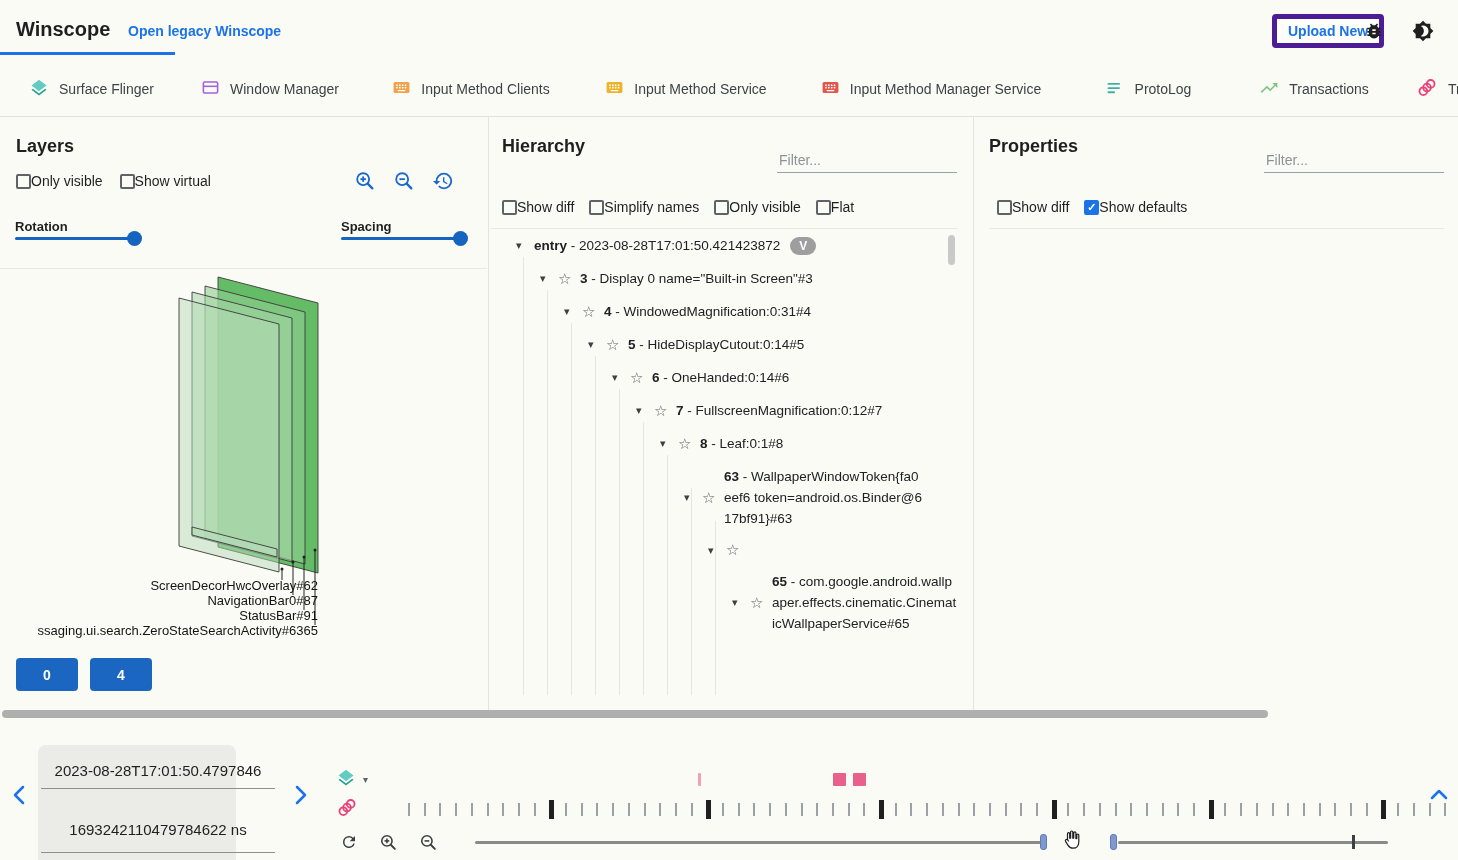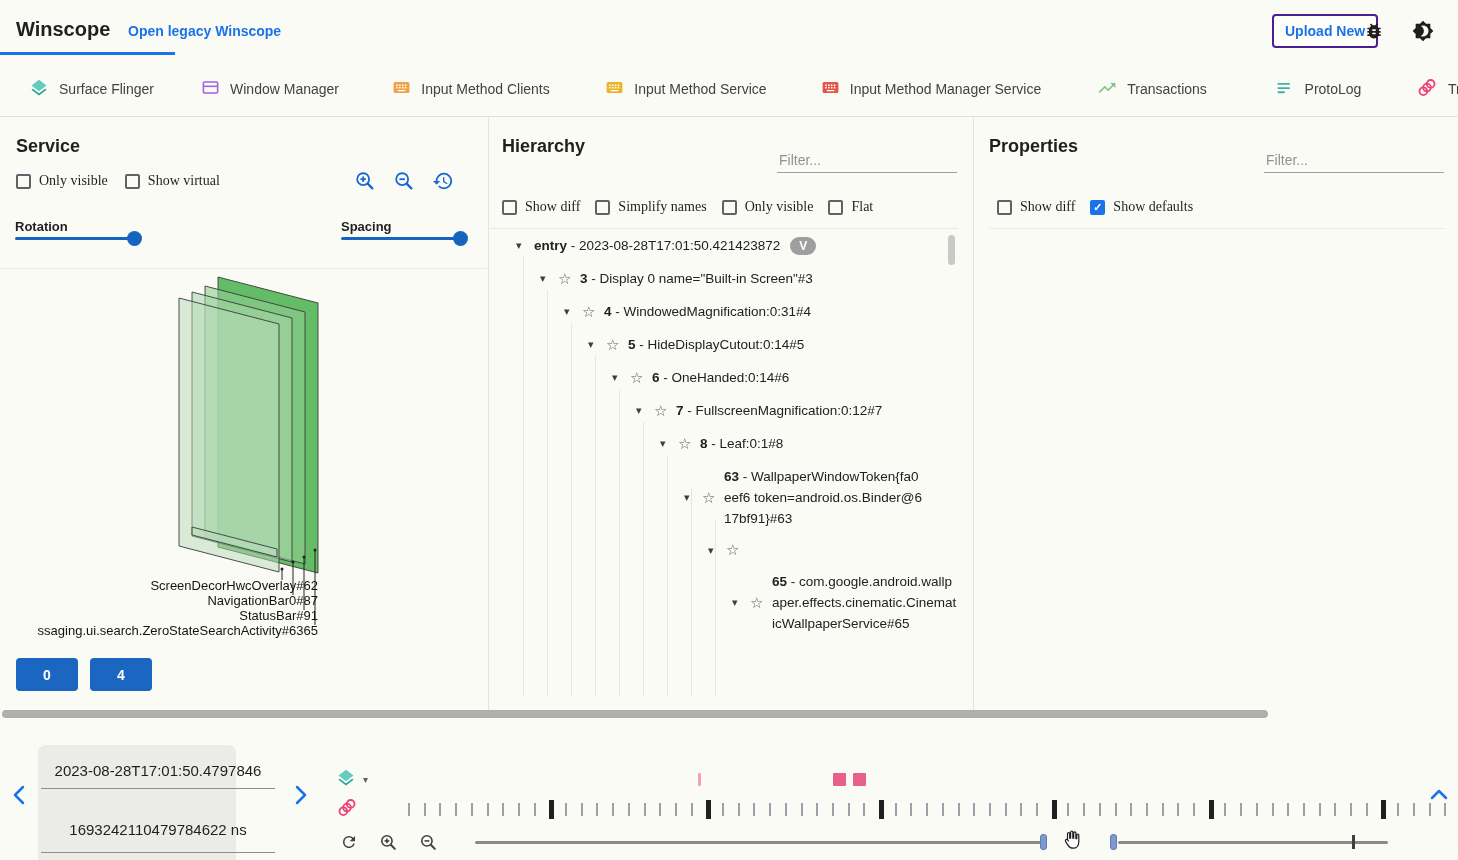--- a/index.html
+++ b/index.html
@@ -6,39 +6,39 @@
   html,body { width:1458px; height:860px; overflow:hidden; }
   body { font-family:"Liberation Sans", sans-serif; background:#fbfbf5; color:#202124; }
   #app { position:relative; width:1458px; height:860px; }
 
   
   .hdr { position:absolute; top:0; left:0; width:1458px; height:62px; }
   .app-title { position:absolute; left:16px; top:18px; font-size:20px; font-weight:bold; color:#1f1f1f; }
   .legacy-link { position:absolute; left:128px; top:23px; font-size:14px; font-weight:bold; color:#1a73e8; cursor:pointer; }
   .file-wrap { position:absolute; left:302px; top:20px; width:965px; display:flex; align-items:center; gap:9px; }
   .file-name { font-size:13px; font-weight:bold; color:#2d2e30; white-space:nowrap; overflow:hidden; }
-  .upload-btn { position:absolute; left:1272px; top:14px; height:34px; padding:0 11px; background:#fdfdfa; border:2px solid #4c1d95; border-radius:4px; color:#1a73e8; font-size:14px; font-weight:bold; font-family:inherit; cursor:pointer; }
+  .upload-btn { position:absolute; left:1272px; top:14px; height:34px; padding:0 11px; background:#fdfdfa; border:5px solid #4c1d95; border-radius:4px; color:#1a73e8; font-size:14px; font-weight:bold; font-family:inherit; cursor:pointer; }
   .hdr-icon { position:absolute; cursor:pointer; }
 
   
   .tabbar { position:absolute; top:62px; left:0; width:1458px; height:55px; border-bottom:1px solid #e3e3de; display:flex; }
   .tab { display:flex; align-items:center; justify-content:center; gap:10px; font-size:14px; color:#3e4347; white-space:nowrap; overflow:hidden; cursor:pointer; flex:none; }
   .tab svg { flex:none; }
   .tab-underline { position:absolute; left:0; top:52px; width:175px; height:3px; background:#1a73e8; }
 
   
   .panel { position:absolute; top:117px; height:593px; overflow:hidden; }
   .panel-layers { left:0; width:487px; }
   .panel-hierarchy { left:490px; width:483px; }
   .panel-props { left:975px; width:483px; }
   .vline { position:absolute; top:117px; height:593px; width:1px; background:#e4e4df; }
   .p-title { position:absolute; font-size:18px; font-weight:bold; color:#1f1f1f; }
   .sep { position:absolute; height:1px; background:#e9e9e3; }
 
-  .opt { display:inline-flex; align-items:center; gap:8px; cursor:pointer;font-family:Liberation Serif, serif; }
+  .opt { display:inline-flex; align-items:center; gap:0; cursor:pointer; }
   .cb { width:15px; height:15px; border:2px solid #5f6368; border-radius:2px; background:transparent; flex:none; position:relative; }
   .cb.checked { background:#1a73e8; border-color:#1a73e8; }
   .cb.checked::after { content:"✓"; position:absolute; left:1px; top:-1px; color:#fff; font-size:11px; font-weight:bold; }
   .opt-label { font-size:14px; color:#1f1f1f; }
 
   
   .l-opts { position:absolute; left:16px; top:56px; display:flex; gap:17px; }
   .l-tools { position:absolute; left:354px; top:53px; display:flex; gap:17px; }
   .tool-btn { cursor:pointer; }
   .slider-label { position:absolute; top:102px; font-size:13px; font-weight:bold; color:#1f1f1f; }
@@ -164,51 +164,51 @@
               <circle cx="17.1" cy="9" r="1.1"></circle>
               <circle cx="6.3" cy="12.3" r="1.1"></circle>
               <circle cx="9.9" cy="12.3" r="1.1"></circle>
               <circle cx="13.5" cy="12.3" r="1.1"></circle>
               <circle cx="17.1" cy="12.3" r="1.1"></circle>
               <rect x="7" y="15" width="10" height="1.8" rx="0.9"></rect>
             </g>
           </svg></span>
         <span>Input Method Manager Service</span>
       </div>
-      <div class="tab" style="width: 170px;">
-        <span><svg width="20" height="20" viewBox="0 0 24 24" fill="#7bc67e">
-            <path d="M16 6l2.29 2.29-4.88 4.88-4-4L2 16.59 3.41 18l6-6 4 4 6.3-6.29L22 12V6z"></path>
-          </svg></span>
-        <span>Transactions</span>
-      </div>
       <div class="tab" style="width: 162px;">
         <span><svg width="20" height="20" viewBox="0 0 24 24">
             <g fill="#40b0a6">
               <rect x="3" y="6" width="15" height="2.2" rx="1.1"></rect>
               <rect x="3" y="11" width="15" height="2.2" rx="1.1"></rect>
               <rect x="3" y="16" width="9" height="2.2" rx="1.1"></rect>
             </g>
           </svg></span>
         <span>ProtoLog</span>
       </div>
+      <div class="tab" style="width: 170px;">
+        <span><svg width="20" height="20" viewBox="0 0 24 24" fill="#7bc67e">
+            <path d="M16 6l2.29 2.29-4.88 4.88-4-4L2 16.59 3.41 18l6-6 4 4 6.3-6.29L22 12V6z"></path>
+          </svg></span>
+        <span>Transactions</span>
+      </div>
       <div class="tab" style="width: 159px; justify-content: flex-start; padding-left: 17px;">
         <span><svg width="22" height="22" viewBox="0 0 24 24">
             <g fill="none" stroke="#ec407a" stroke-width="2">
               <circle cx="8" cy="15.5" r="4.2"></circle>
               <circle cx="12" cy="11.5" r="4.2"></circle>
               <circle cx="16" cy="7.5" r="4.2"></circle>
             </g>
           </svg></span>
         <span>Transitions</span>
       </div>
     </nav>
   <div class="tab-underline"></div>
 
   <section class="panel panel-layers">
-    <div class="p-title" style="left:16px; top:19px;">Service</div>
+    <div class="p-title" style="left:16px; top:19px;">Layers</div>
     <div class="l-opts">
         <span class="opt">
           <span class="cb"></span>
           <span class="opt-label">Only visible</span>
         </span>
         <span class="opt">
           <span class="cb"></span>
           <span class="opt-label">Show virtual</span>
         </span>
       </div>

